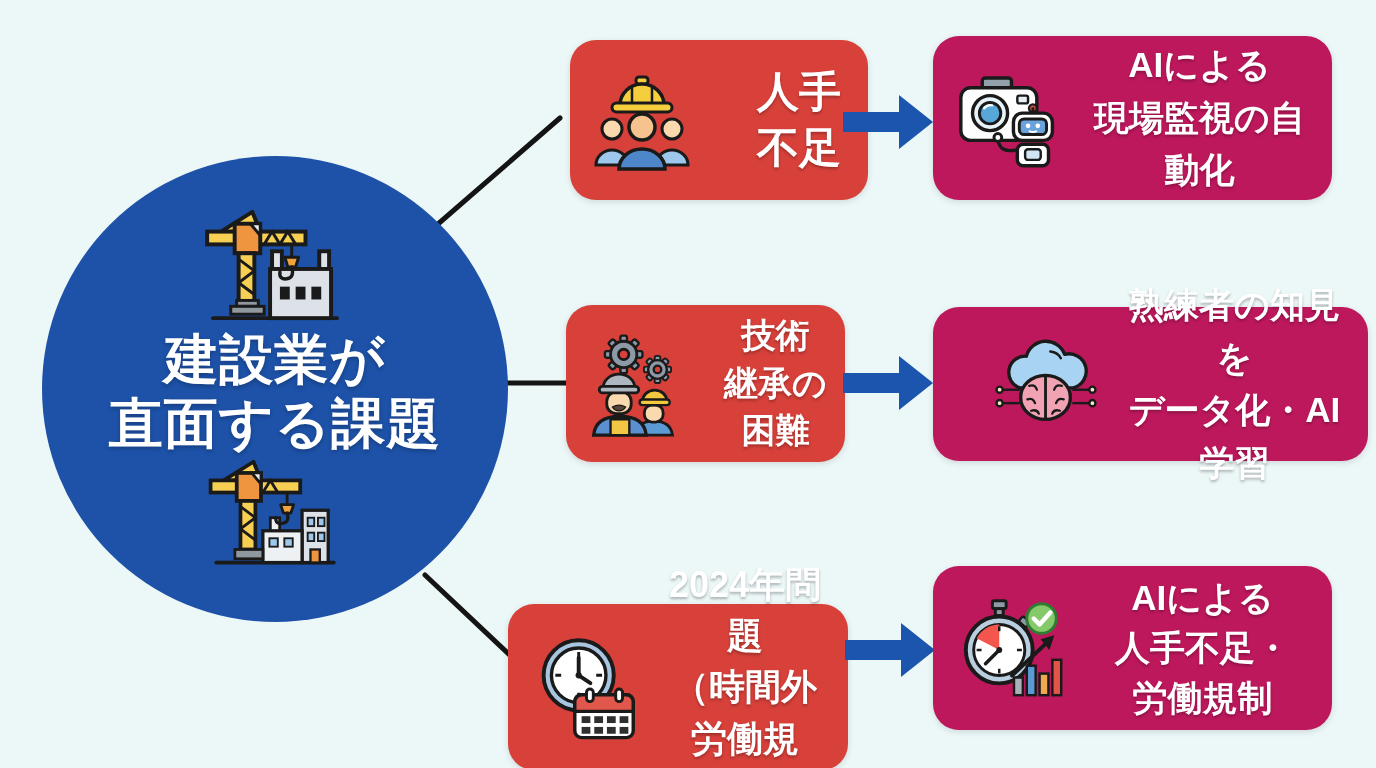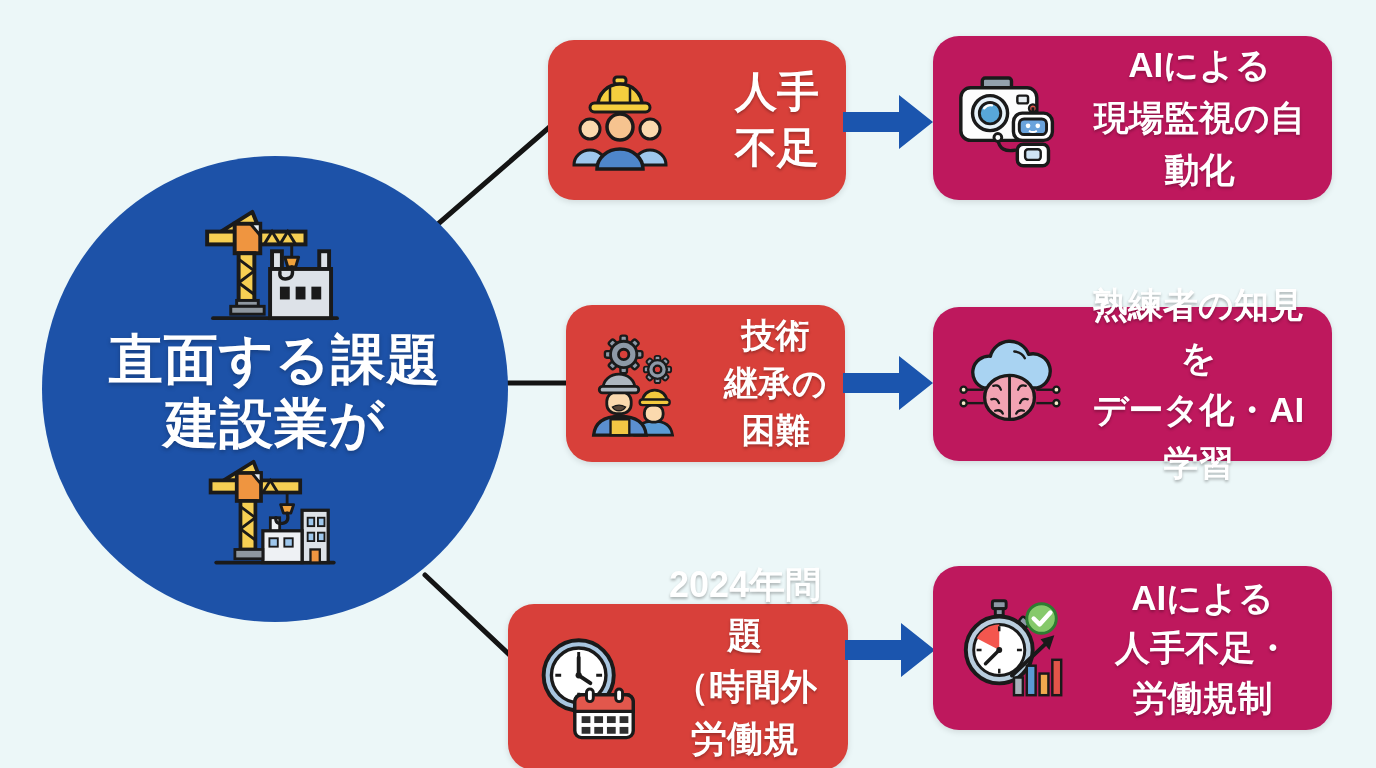--- a/index.html
+++ b/index.html
@@ -17,27 +17,27 @@
   .hub-icon{line-height:0;margin:2px 0;}
 
   .box{position:absolute;border-radius:26px;display:flex;align-items:center;
     box-shadow:0 2px 6px rgba(0,0,0,.12);}
   .box .icon{flex:0 0 auto;line-height:0;margin-left:22px;}
   .box .txt{flex:1 1 auto;text-align:center;color:#fff;font-weight:700;
     text-shadow:0 2px 3px rgba(0,0,0,.28);padding:0 14px;}
   .challenge{background:#d8403a;}
   .solution{background:#be185d;}
 
-  .box-c1{left:548px;top:40px;width:298px;height:160px;gap:38px;}
+  .box-c1{left:570px;top:40px;width:298px;height:160px;gap:38px;}
   .box-c1 .txt{font-size:42px;}
   .box-s1{left:933px;top:36px;width:399px;height:164px;}
   .box-s1 .txt{font-size:35px;line-height:1.5;}
   .box-c2{left:566px;top:305px;width:279px;height:157px;gap:10px;}
   .box-c2 .txt{font-size:34px;line-height:1.4;}
-  .box-s2{left:933px;top:307px;width:399px;height:154px;}
+  .box-s2{left:933px;top:307px;width:399px;height:154px;padding-left:36px;}
   .box-s2 .txt{font-size:35px;line-height:1.5;}
   .box-c3{left:508px;top:604px;width:340px;height:166px;}
   .box-c3 .txt{font-size:36px;line-height:1.42;}
   .box-s3{left:933px;top:566px;width:399px;height:164px;}
   .box-s3 .txt{font-size:35px;line-height:1.42;}
 
   .arrow{position:absolute;line-height:0;}
   .arrow-1{left:843px;top:93px;}
   .arrow-2{left:843px;top:354px;}
   .arrow-3{left:845px;top:621px;}
@@ -70,22 +70,22 @@
         <path d="M50 16 h10 v12 z" fill="#e8eef2" stroke="#1a1a1a" stroke-width="3" stroke-linejoin="round"></path>
         <rect x="38" y="46" width="16" height="50" fill="#f6cf53" stroke="#1a1a1a" stroke-width="4"></rect>
         <path d="M38 52 l16 12 M54 64 l-16 12 M38 76 l16 12" fill="none" stroke="#1a1a1a" stroke-width="3"></path>
         <rect x="36" y="94" width="22" height="6" fill="#8f979f" stroke="#1a1a1a" stroke-width="3"></rect>
         <rect x="30" y="100" width="34" height="8" fill="#8f979f" stroke="#1a1a1a" stroke-width="3"></rect>
         <line x1="92" y1="37" x2="92" y2="50" stroke="#1a1a1a" stroke-width="3"></line>
         <path d="M85 50 h14 l-3 10 h-8 z" fill="#f0a23c" stroke="#1a1a1a" stroke-width="3" stroke-linejoin="round"></path>
         <path d="M92 60 q3 11 -5 12 q-8 1 -7 -7" fill="none" stroke="#1a1a1a" stroke-width="3.5" stroke-linecap="round"></path>
       </svg>
     </span>
+    <div class="hub-title">建設業が</div>
     <div class="hub-title">直面する課題</div>
-    <div class="hub-title">建設業が</div>
     <span class="hub-icon">
       <svg width="142" height="112" viewBox="0 0 150 120">
         <line x1="12" y1="112" x2="138" y2="112" stroke="#1a1a1a" stroke-width="4" stroke-linecap="round"></line>
         <rect x="104" y="56" width="28" height="56" fill="#dde2e8" stroke="#1a1a1a" stroke-width="3.5"></rect>
         <rect x="110" y="64" width="7" height="9" fill="#9ec7ec" stroke="#1a1a1a" stroke-width="2"></rect>
         <rect x="121" y="64" width="7" height="9" fill="#9ec7ec" stroke="#1a1a1a" stroke-width="2"></rect>
         <rect x="110" y="80" width="7" height="9" fill="#9ec7ec" stroke="#1a1a1a" stroke-width="2"></rect>
         <rect x="121" y="80" width="7" height="9" fill="#9ec7ec" stroke="#1a1a1a" stroke-width="2"></rect>
         <rect x="113" y="98" width="10" height="14" fill="#ef9540" stroke="#1a1a1a" stroke-width="2.5"></rect>
         <rect x="70" y="64" width="10" height="16" fill="#eef1f4" stroke="#1a1a1a" stroke-width="3"></rect>

